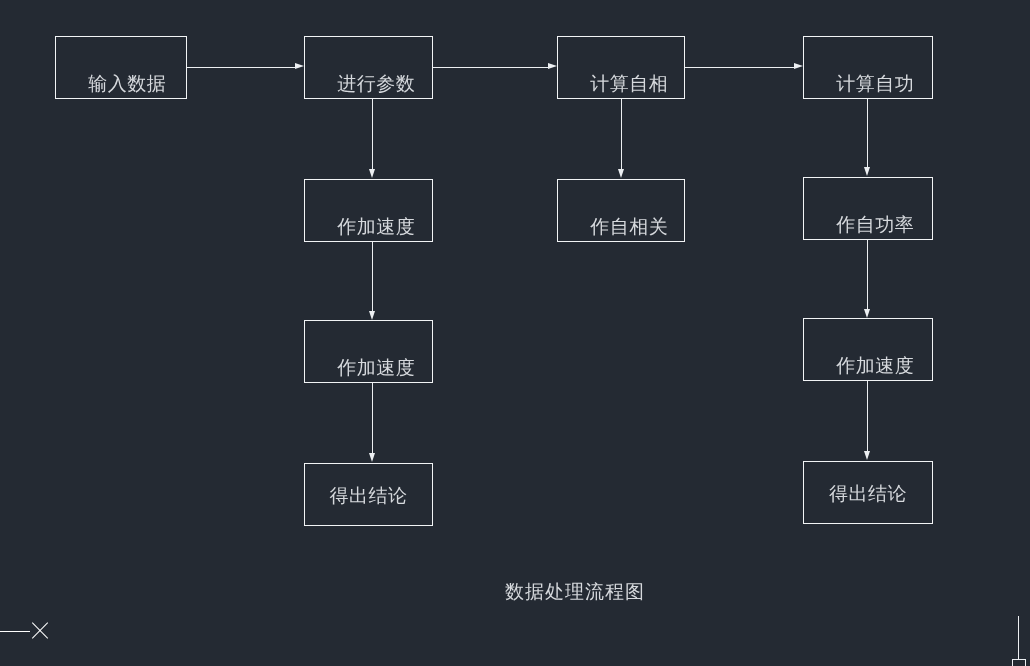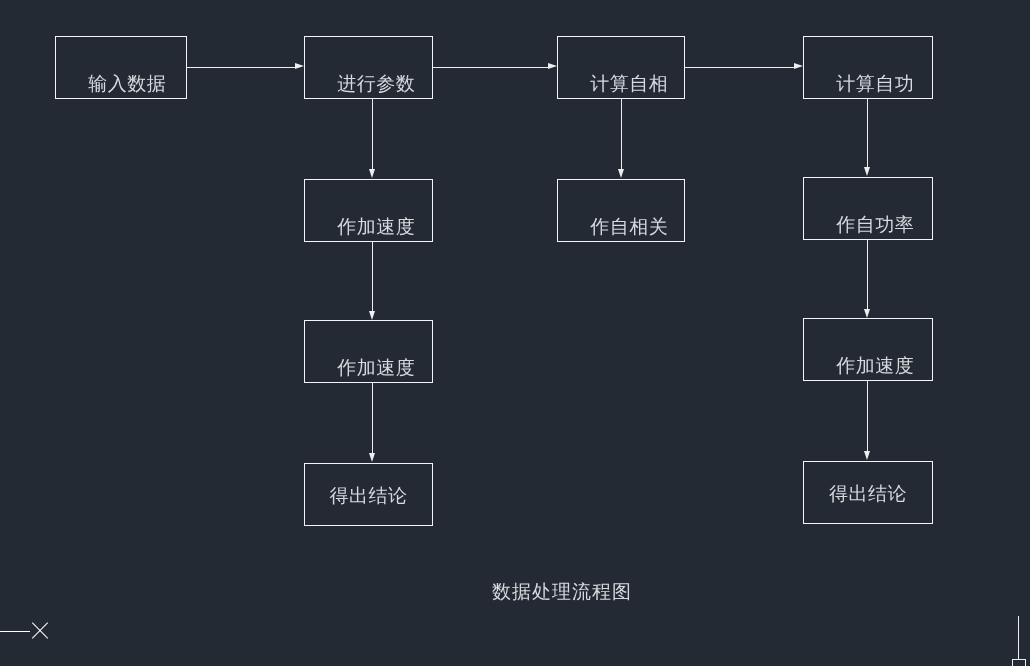--- a/index.html
+++ b/index.html
@@ -165,21 +165,21 @@
 
   <div class="conn v" style="left:867px; top:99px; height:69px;"></div>
   <div class="arrowhead down" style="left:864px; top:167px;"></div>
 
   <div class="conn v" style="left:867px; top:240px; height:70px;"></div>
   <div class="arrowhead down" style="left:864px; top:309px;"></div>
 
   <div class="conn v" style="left:867px; top:381px; height:71px;"></div>
   <div class="arrowhead down" style="left:864px; top:451px;"></div>
 
-  <div class="caption" style="left:492px; top:579px;">数据处理流程图</div>
+  <div class="caption" style="left:505px; top:579px;">数据处理流程图</div>
 
   <div class="cursor-h" style="left:0px; top:631px; width:30px;"></div>
   <div class="cursor-x" style="left:29px; top:620px;">
     <span class="a"></span>
     <span class="b"></span>
   </div>
 
   <div class="edge-v" style="left:1018px; top:616px; height:44px;"></div>
   <div class="edge-tick" style="left:1012px; top:659px; width:12px; height:7px;"></div>
 

